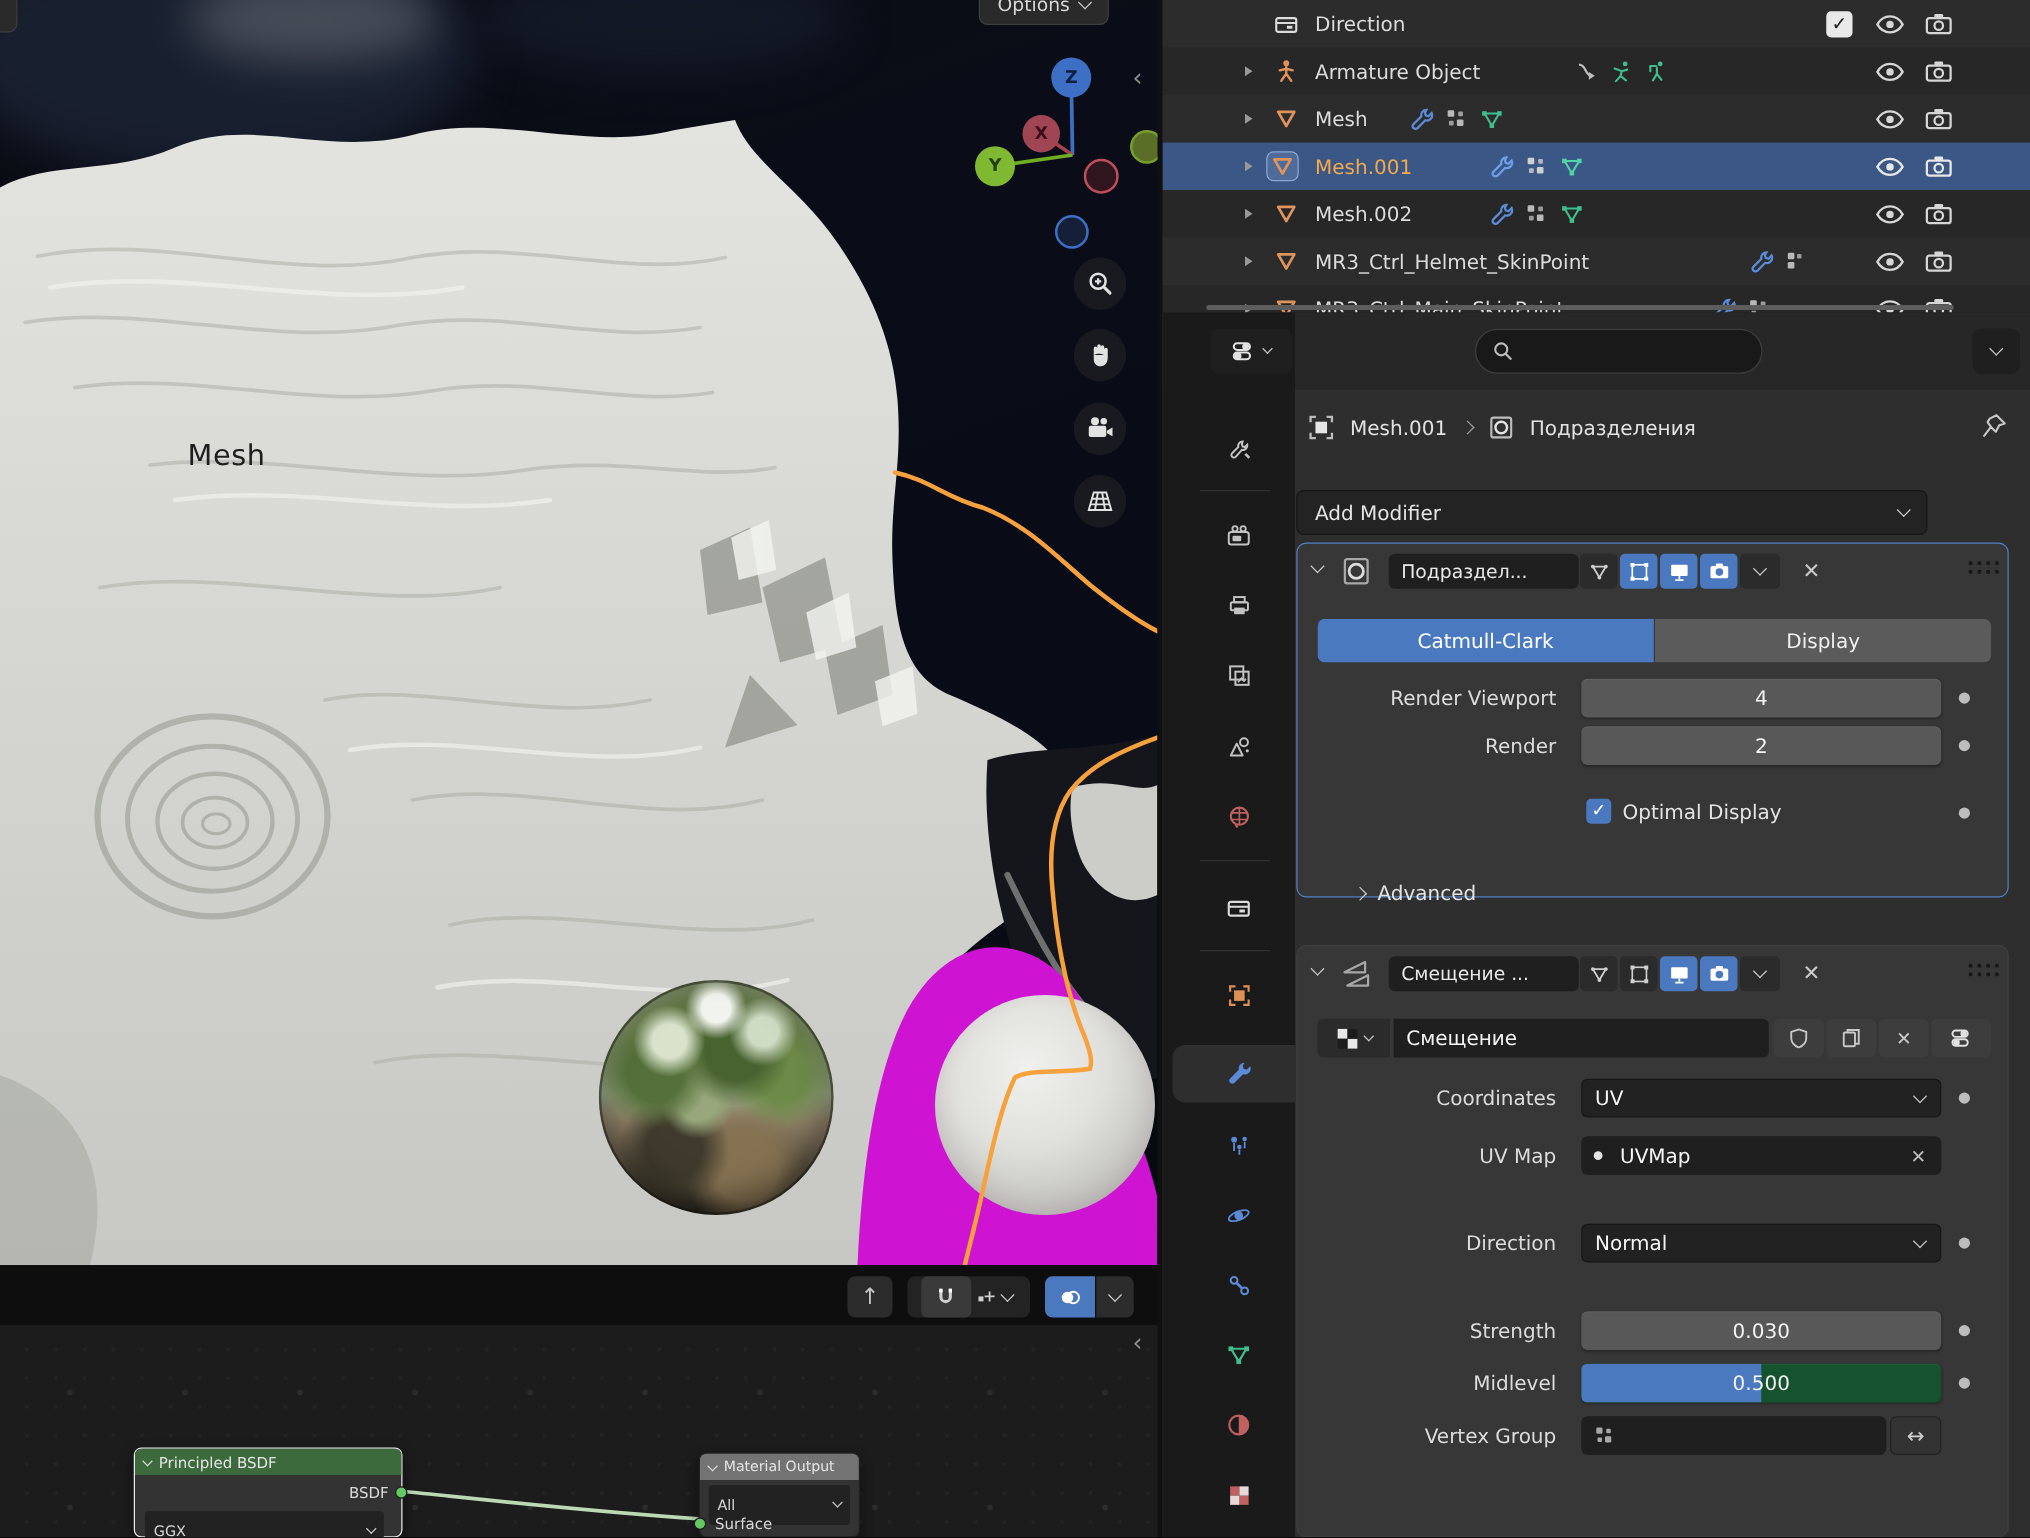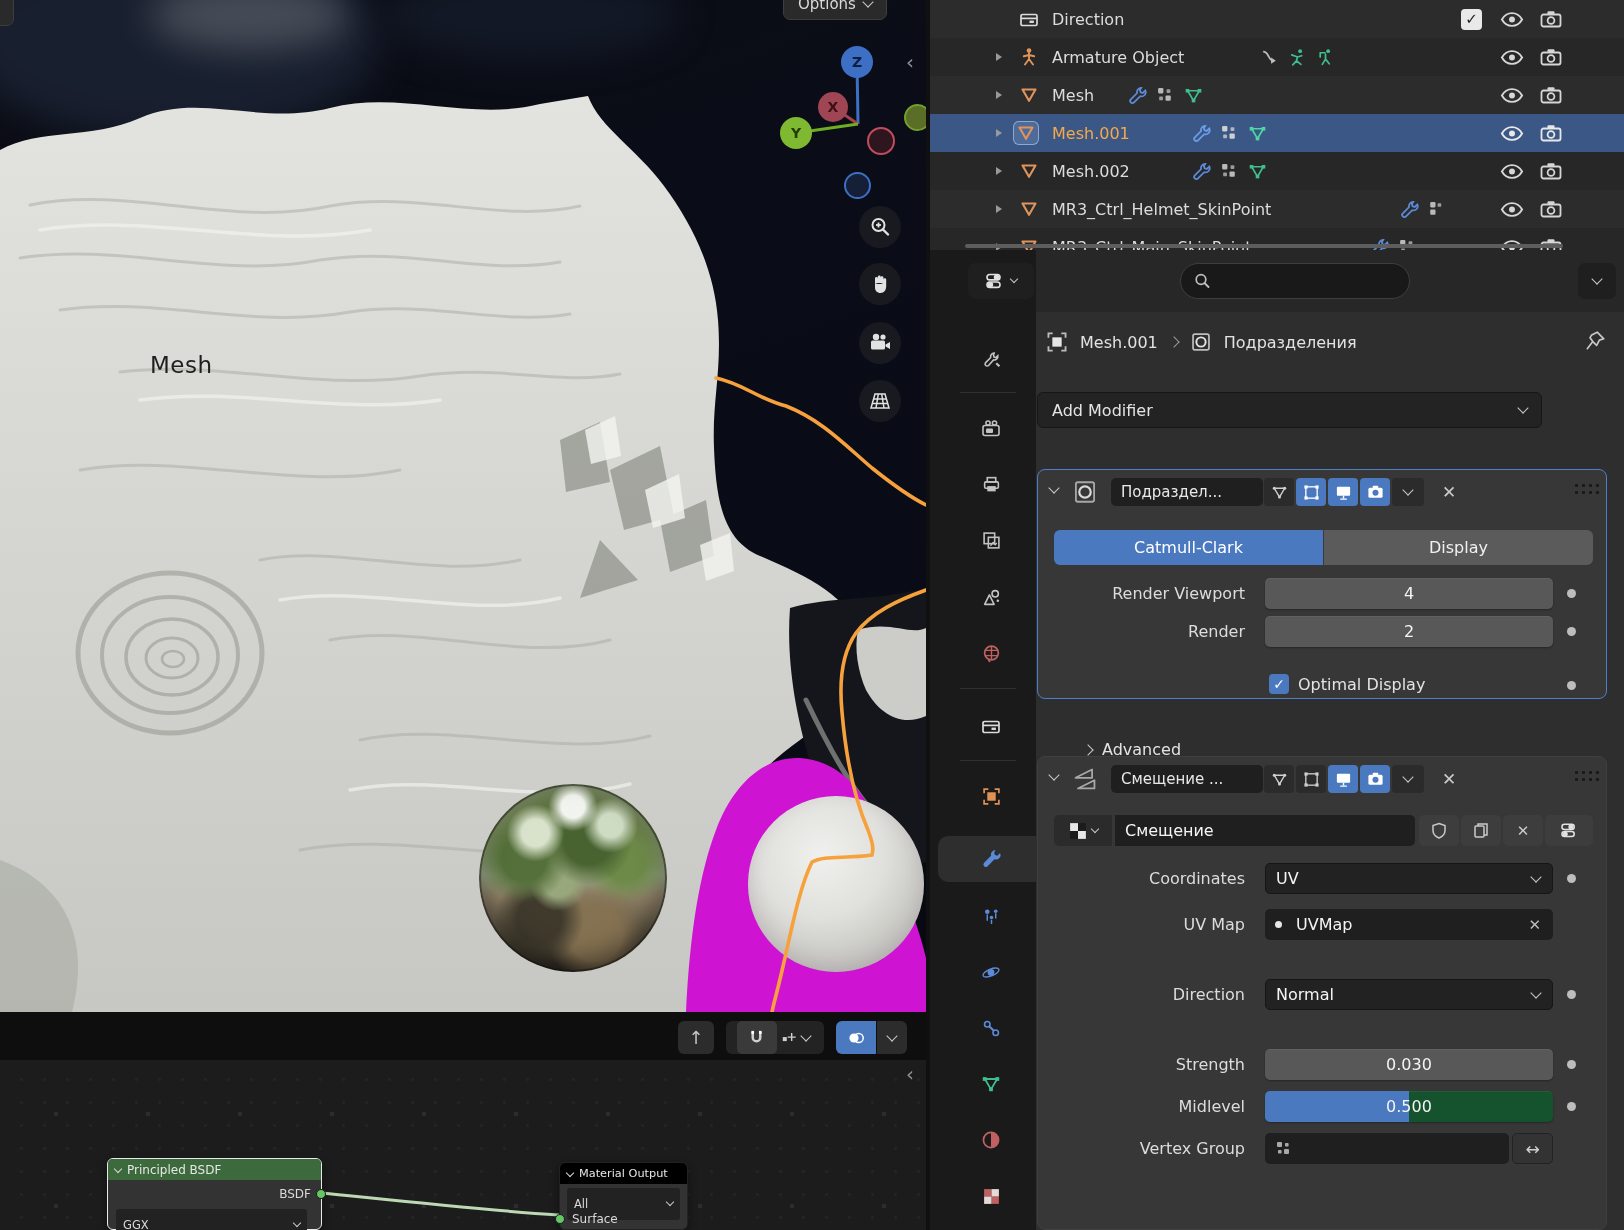--- a/index.html
+++ b/index.html
@@ -90,21 +90,21 @@
 #prop-search{position:absolute;left:250px;top:13px;width:230px;height:36px;background:#191919;border:1px solid #3e3e3e;border-radius:18px;display:flex;align-items:center;padding-left:12px}
 #prop-filter-btn{position:absolute;left:648px;top:13px;width:38px;height:36px;background:#1f1f1f;border-radius:7px;display:flex;align-items:center;justify-content:center}
 
 #breadcrumb{position:absolute;left:116px;top:72px;width:560px;height:40px;display:flex;align-items:center;gap:12px;font-size:16px;color:#e2e2e2}
 #pin-icon{position:absolute;left:654px;top:80px}
 
 .dropdown{background:#232323;border:1px solid #161616;border-radius:6px;display:flex;align-items:center;color:#e4e4e4}
 #add-modifier{position:absolute;left:107px;top:142px;width:505px;height:36px;padding:0 14px;justify-content:space-between;font-size:16px}
 
 .panel{position:absolute;left:107px;width:570px;background:#373737;border-radius:8px}
-#panel-subdiv{top:219px;height:230px;border:1.6px solid #4f80c7}
+#panel-subdiv{top:184px;height:284px;border:1.6px solid #4f80c7}
 #panel-displace{top:506px;height:474px;border:1px solid #404040}
 .p-hd{position:absolute;left:0;top:6px;width:100%;height:32px}
 .p-chev{position:absolute;left:12px;top:12px}
 .mod-icon{position:absolute;left:34px;top:2px}
 .p-name{position:absolute;left:73px;top:2px;width:152px;height:28px;background:#1f1f1f;border-radius:5px;display:flex;align-items:center;padding-left:10px;font-size:15px;color:#e8e8e8;white-space:nowrap;overflow:hidden}
 .hbtn{position:absolute;top:2px;width:30px;height:28px;border-radius:4px;display:flex;align-items:center;justify-content:center}
 .hbtn.on{background:#4b79c0}
 .hbtn.off{background:#2b2b2b}
 .p-x{position:absolute;top:6px;color:#c9c9c9;font-size:17px}
 .dragdots{position:absolute;top:8px;display:grid;grid-template-columns:repeat(4,5px);grid-template-rows:repeat(2,5px);gap:2px}
@@ -306,21 +306,21 @@
       </div>
       <div class="node-lbl" style="position:absolute;right:10px;top:28px">BSDF</div>
       <div class="node-sock" style="right:-5px;top:30px"></div>
       <div class="node-dd" style="position:absolute;left:8px;right:14px;top:50px">
         <span>GGX</span>
         <span class="chev-d" style="width:6px;height:6px"></span>
       </div>
     </div>
 
     <div class="node" style="left:559px;top:102px;width:129px;height:68px;border:1px solid #222">
-      <div class="node-hd" style="background:#000000">
+      <div class="node-hd" style="background:#737373">
         <span class="node-chev"></span>
         <span style="font-size:11.3px">Material Output</span>
       </div>
       <div class="node-dd" style="position:absolute;left:7px;right:7px;top:25px">
         <span>All</span>
         <span class="chev-d" style="width:6px;height:6px"></span>
       </div>
       <div class="node-sock" style="left:-5px;top:51px"></div>
       <div class="node-lbl" style="position:absolute;left:12px;top:49px">Surface</div>
     </div>

